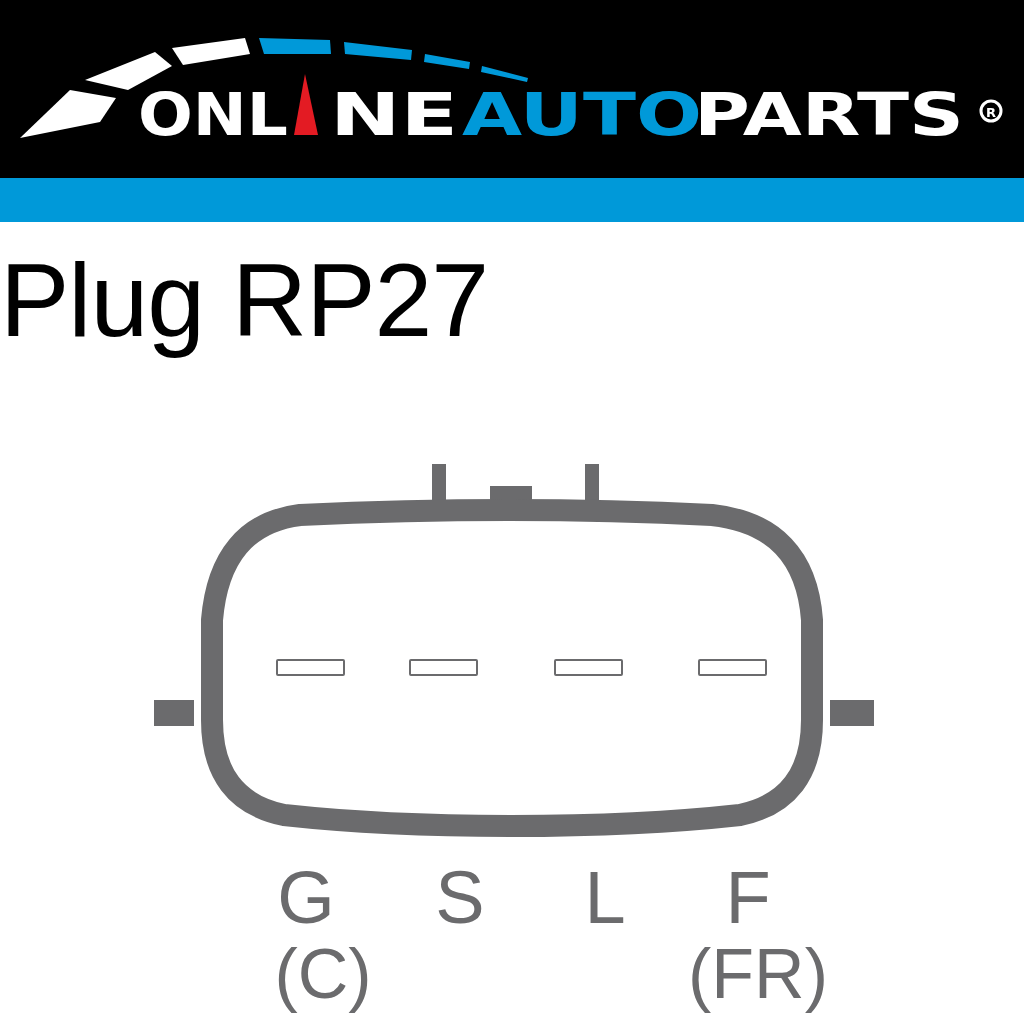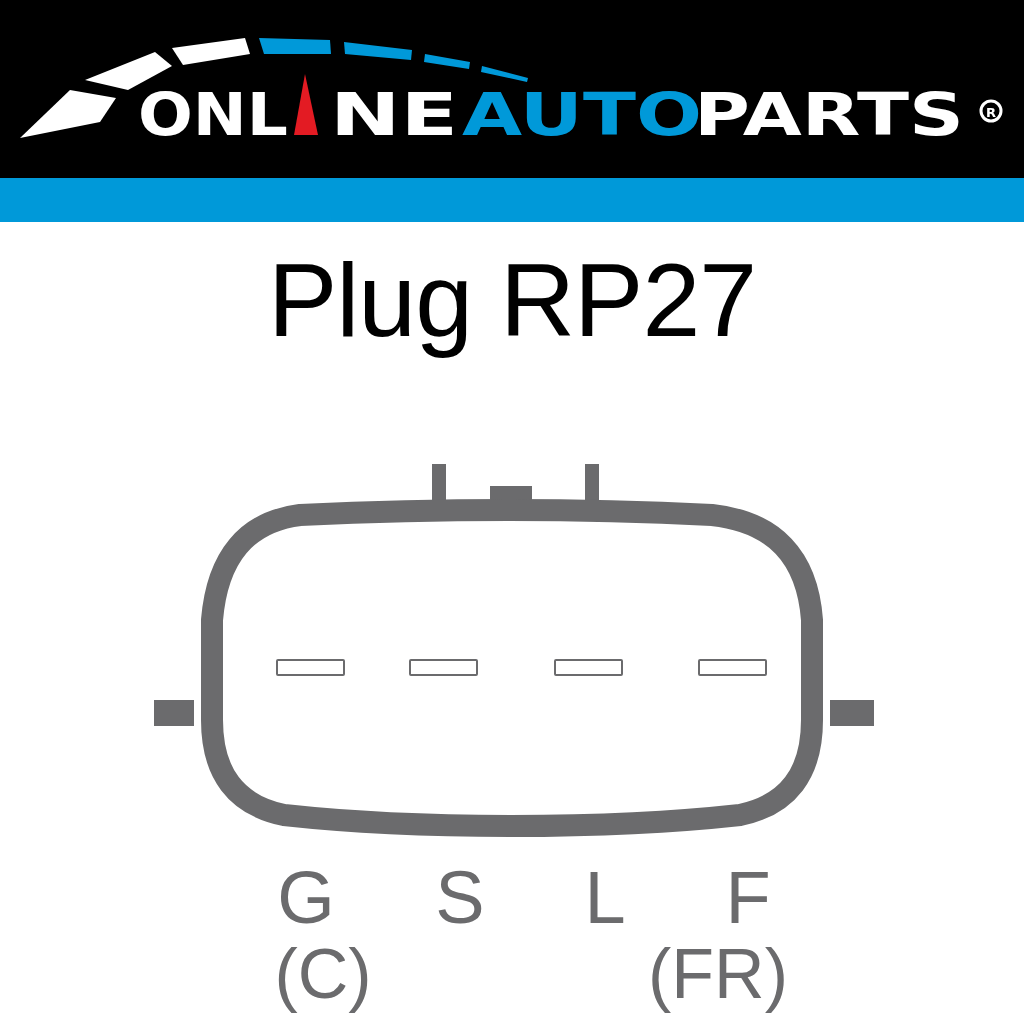--- a/index.html
+++ b/index.html
@@ -1,20 +1,20 @@
 <!DOCTYPE html>
 <html><head>
   <meta charset="utf-8">
   <style>
     html, body { margin:0; padding:0; }
     body { width:1024px; height:1024px; background:#ffffff; position:relative; overflow:hidden; }
     .header { position:absolute; left:0; top:0; width:1024px; height:178px; background:#000000; }
     .stripe { position:absolute; left:0; top:178px; width:1024px; height:44px; background:#0099d9; }
     .logo-svg { position:absolute; left:0; top:0; }
-    .title { position:absolute; left:0; top:240px; width:1024px; text-align:center;
+    .title { position:absolute; left:0; top:240px; width:1024px; text-align:left;
              font-family:"Liberation Sans", sans-serif; font-size:104px; color:#000; line-height:120px;
              letter-spacing:-1px; }
     .diagram { position:absolute; left:0; top:0; }
     .pin-label { position:absolute; font-family:"Liberation Sans", sans-serif; color:#6b6b6d;
                  font-size:74px; line-height:80px; text-align:center; width:120px; }
     .pin-sub { position:absolute; font-family:"Liberation Sans", sans-serif; color:#6b6b6d;
                font-size:70px; line-height:80px; text-align:center; }
   </style>
 </head>
 <body>
@@ -63,13 +63,13 @@
     <rect x="555" y="660" width="67" height="15" rx="1"></rect>
     <rect x="699" y="660" width="67" height="15" rx="1"></rect>
   </g>
 </svg>
 
 <div class="pin-label" style="left:246px; top:858px;">G</div>
 <div class="pin-label" style="left:400px; top:858px;">S</div>
 <div class="pin-label" style="left:545px; top:858px;">L</div>
 <div class="pin-label" style="left:688px; top:858px;">F</div>
 <div class="pin-sub" style="left:258px; top:934px; width:130px;">(C)</div>
-<div class="pin-sub" style="left:633px; top:934px; width:170px;">(FR)</div>
+<div class="pin-sub" style="left:673px; top:934px; width:170px;">(FR)</div>
 
 </body></html>

